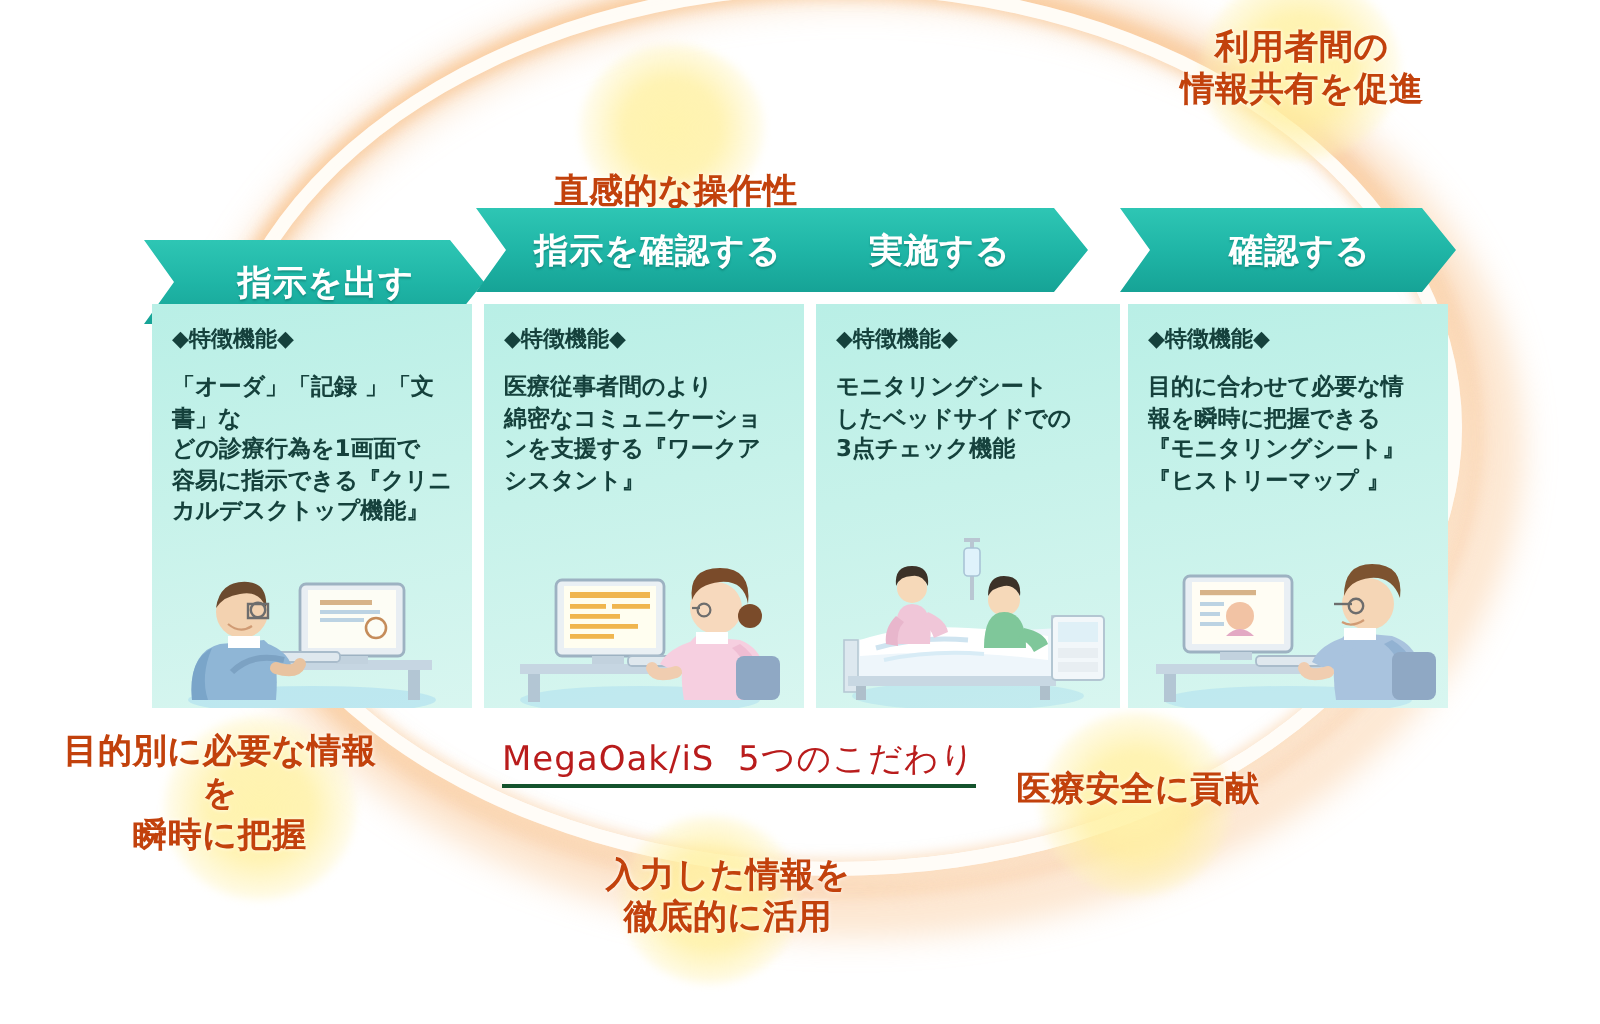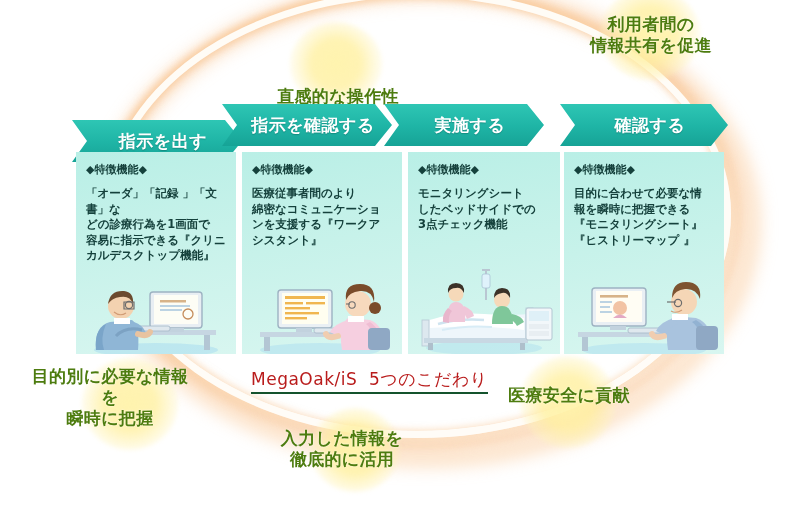--- a/index.html
+++ b/index.html
@@ -32,21 +32,21 @@
   }
 
   
   .blob{position:absolute;border-radius:50%;pointer-events:none;
     background:radial-gradient(circle at 50% 50%, rgba(255,243,170,0.95) 0%, rgba(255,240,160,0.80) 38%, rgba(255,244,190,0.35) 68%, rgba(255,248,215,0.0) 100%);
     filter:blur(2px);}
 
   
   .cap{
     position:absolute;
-    color:#4d7c0f;
+    color:#c2410c;
     font-weight:bold;
     font-size:17px;
     line-height:21px;
     text-align:center;
     white-space:pre-line;
     text-shadow:0 0 2px rgba(255,255,255,0.9);
     letter-spacing:0.3px;
   }
 
   
@@ -115,31 +115,31 @@
 
   <div class="cap" style="left:248px;top:52px;width:180px;margin-top:34px;">直感的な操作性</div>
 
   <div class="cap" style="left:556px;top:14px;width:190px;">利用者間の
 情報共有を促進</div>
 
   <div class="cap" style="left:4px;top:366px;width:212px;">目的別に必要な情報
 を
 瞬時に把握</div>
 
-  <div class="cap" style="left:247px;top:428px;width:190px;">入力した情報を
+  <div class="cap" style="left:269px;top:428px;width:190px;">入力した情報を
 徹底的に活用</div>
 
   <div class="cap" style="left:476px;top:385px;width:186px;">医療安全に貢献</div>
 
   <div class="title" style="left:251px;top:368px;">MegaOak/iS  5つのこだわり</div>
 
   <div class="chev first" style="left:72px;width:170px;margin-top:16px;">
     <span>指示を出す</span>
   </div>
-  <div class="chev" style="left:222px;width:170px;font-family:Liberation Serif, serif;">
+  <div class="chev" style="left:238px;width:170px;font-family:Liberation Serif, serif;">
     <span>指示を確認する</span>
   </div>
   <div class="chev" style="left:384px;width:160px;justify-content:center;">
     <span>実施する</span>
   </div>
   <div class="chev" style="left:560px;width:168px;">
     <span>確認する</span>
   </div>
 
   <div class="panel" style="left:76px;width:160px;">

